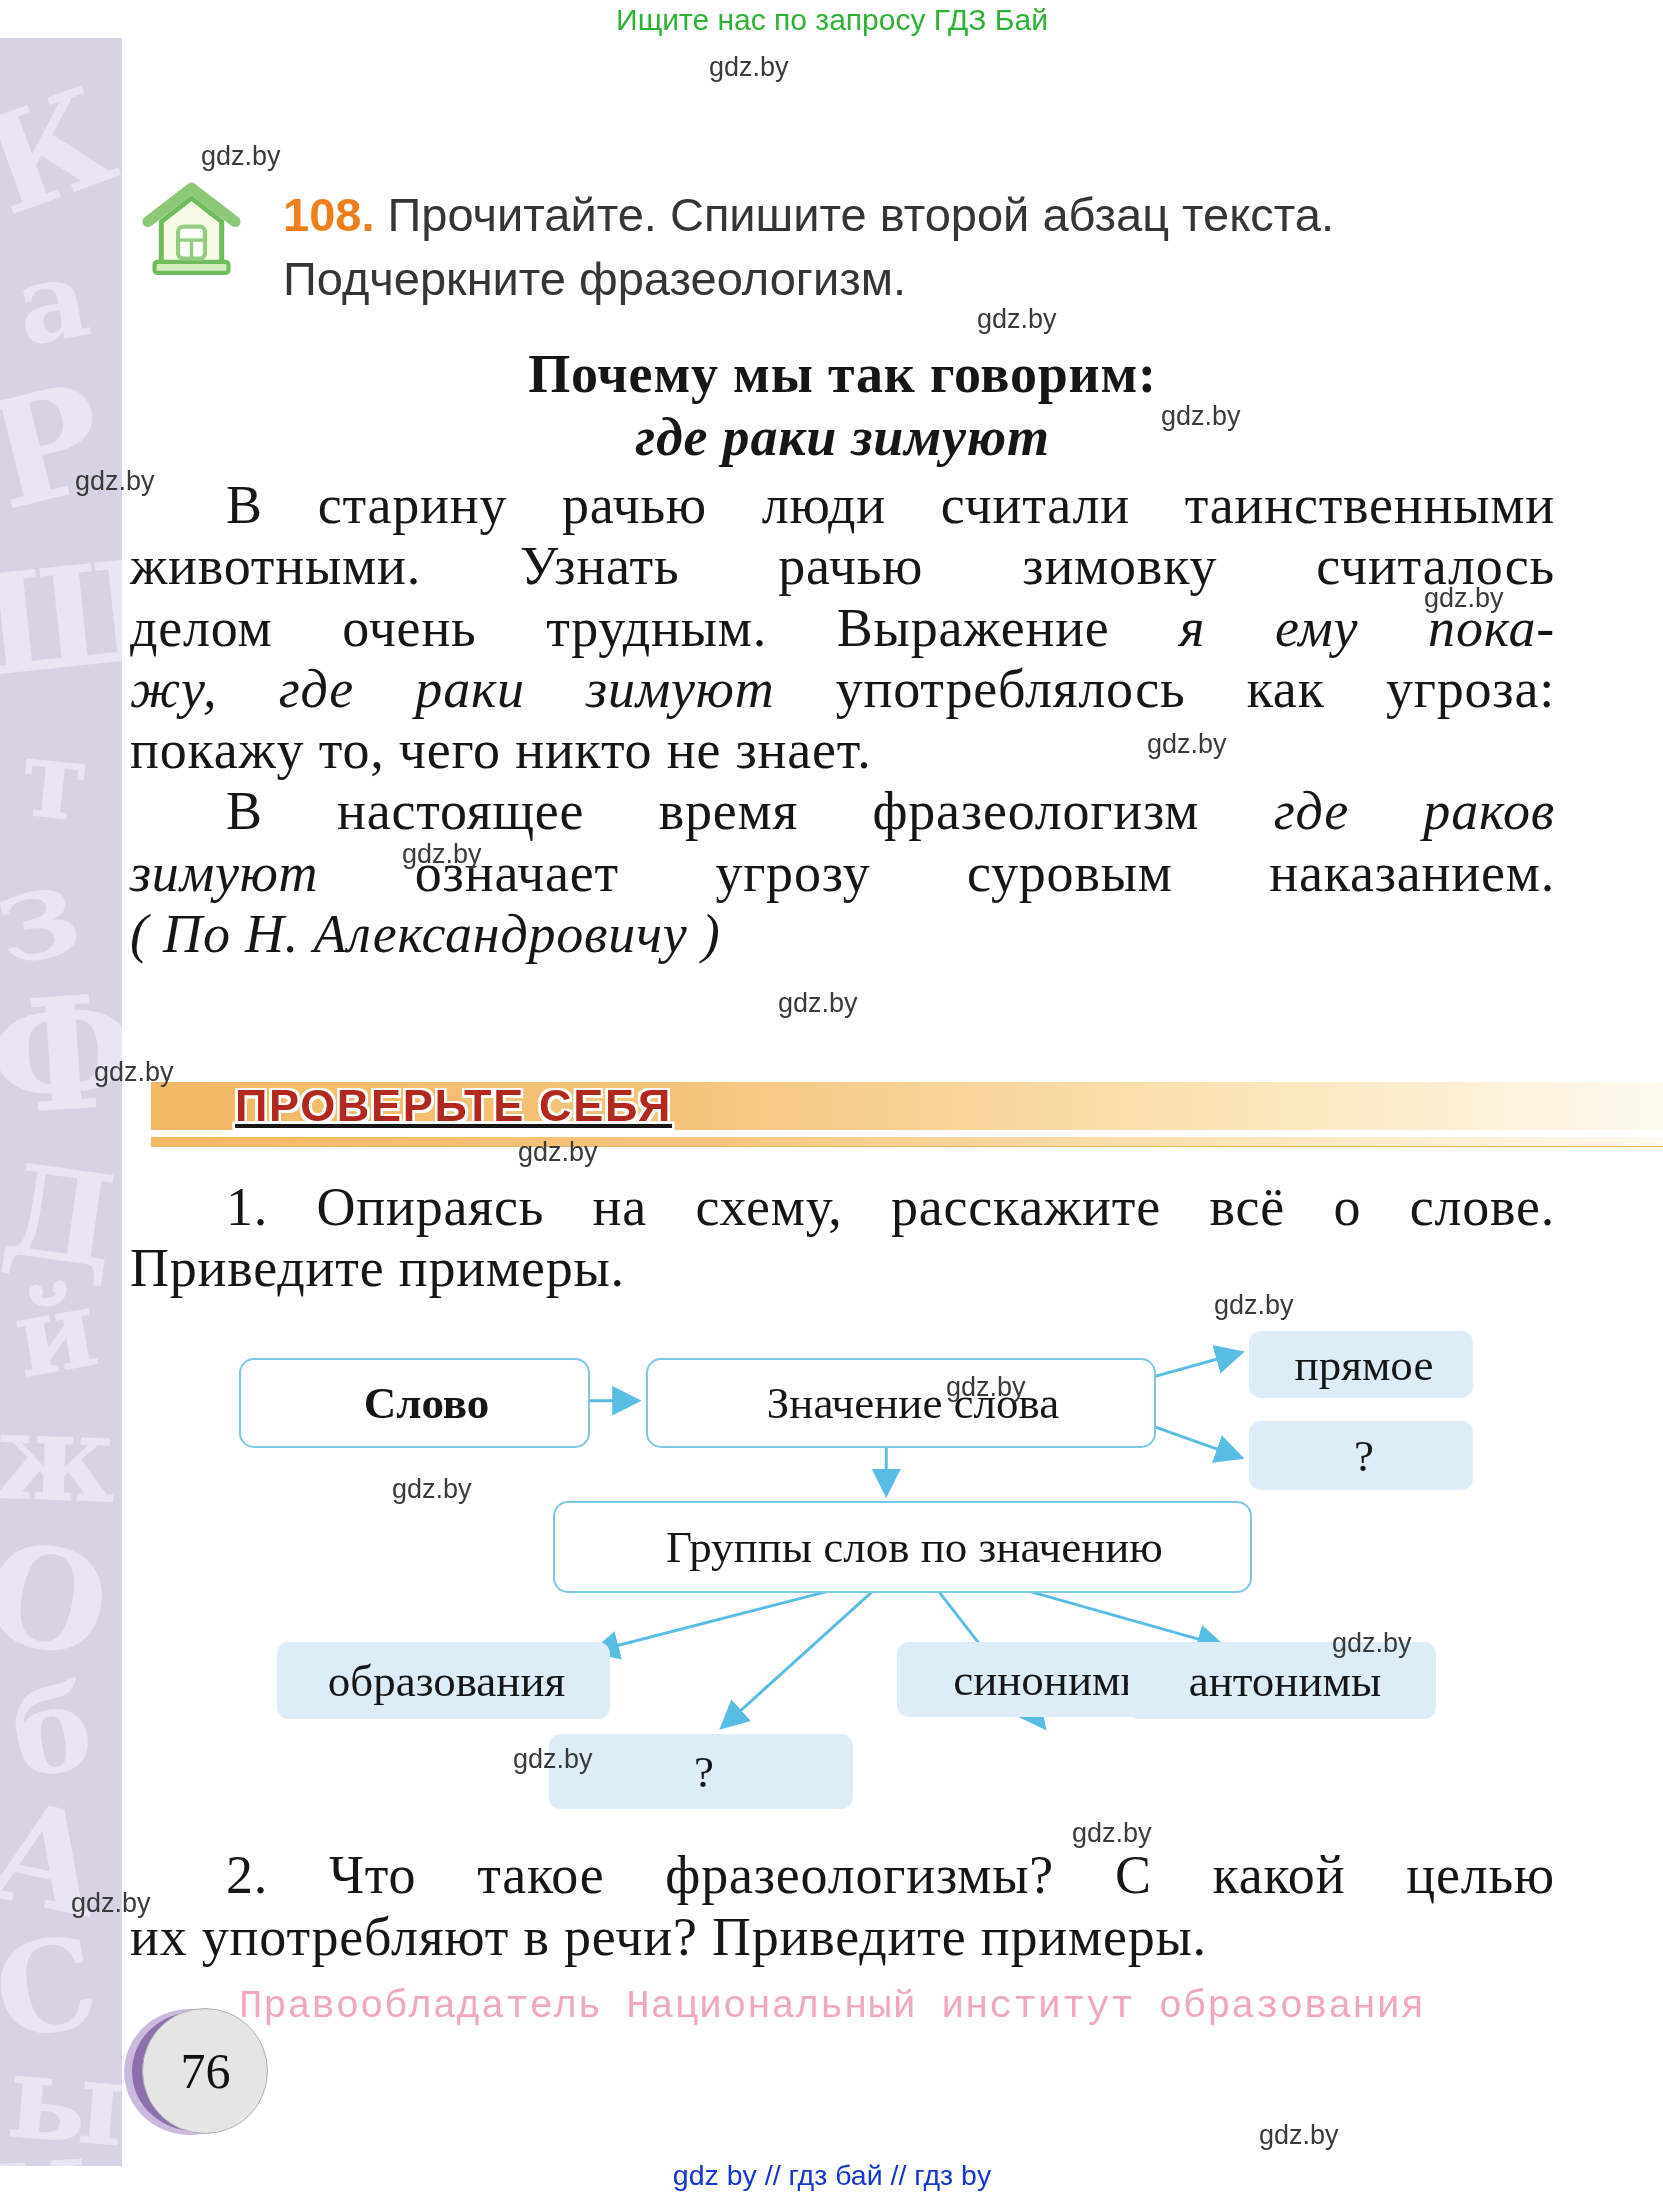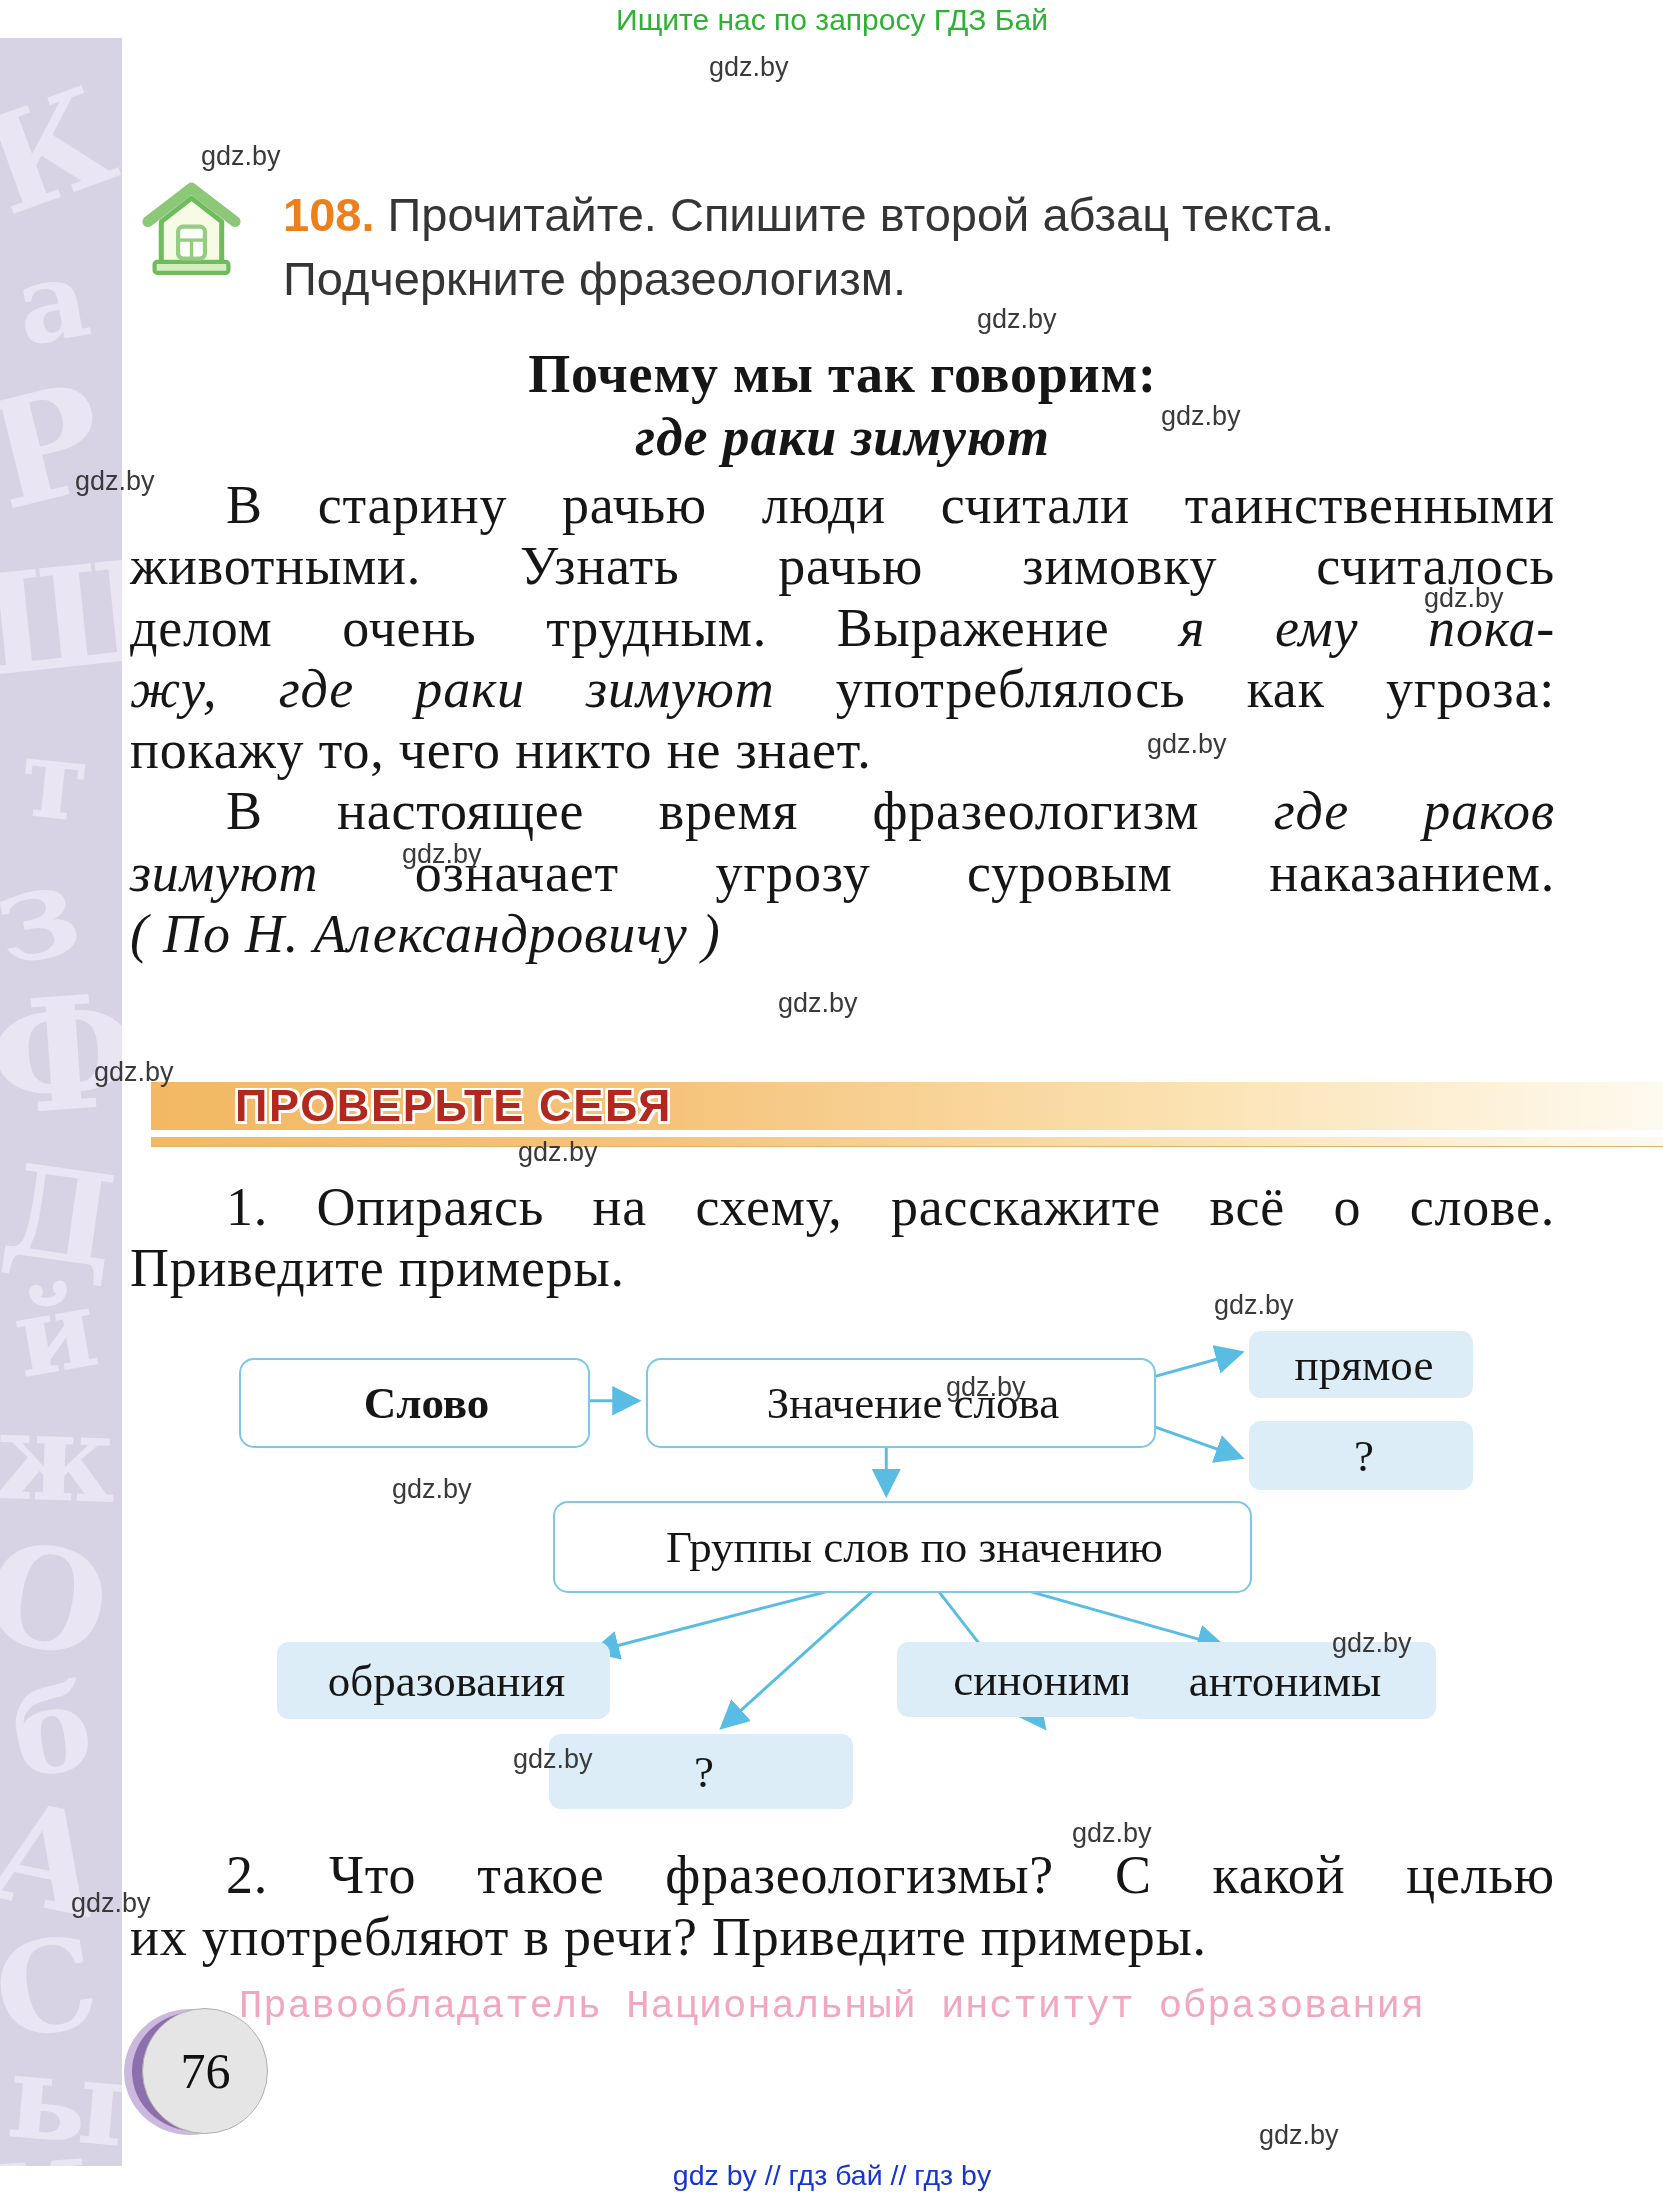--- a/index.html
+++ b/index.html
@@ -38,21 +38,21 @@
     white-space:nowrap;z-index:2;
   }
   .just{text-align:justify;text-align-last:justify;white-space:normal;}
   .ital{font-style:italic;}
   .title-line{font-weight:bold;text-align:center;white-space:nowrap;}
   
   #banner{left:151px;top:1082px;width:1513px;z-index:1;}
   .band{
     background:linear-gradient(to right,#f2b863 0%,#f5c47c 35%,#fbe3b4 70%,#fefaf0 100%);
   }
-  #banner-band1{height:48px;}
+  #banner-band1{height:48px;text-decoration:underline;}
   #banner-gap{height:6.7px;background:#ffffff;}
   #banner-band2{height:9.2px;border-bottom:1.7px solid #e3b268;}
   #banner-label{
     font-family:"Liberation Sans", sans-serif;font-weight:800;font-size:45px;
     line-height:48px;color:#b3281e;padding-left:84px;letter-spacing:1.7px;
     text-shadow:-2.5px -2.5px 0 #fff,2.5px -2.5px 0 #fff,-2.5px 2.5px 0 #fff,2.5px 2.5px 0 #fff,
                  0 -2.5px 0 #fff,0 2.5px 0 #fff,-2.5px 0 0 #fff,2.5px 0 0 #fff;
     white-space:nowrap;
   }
   

